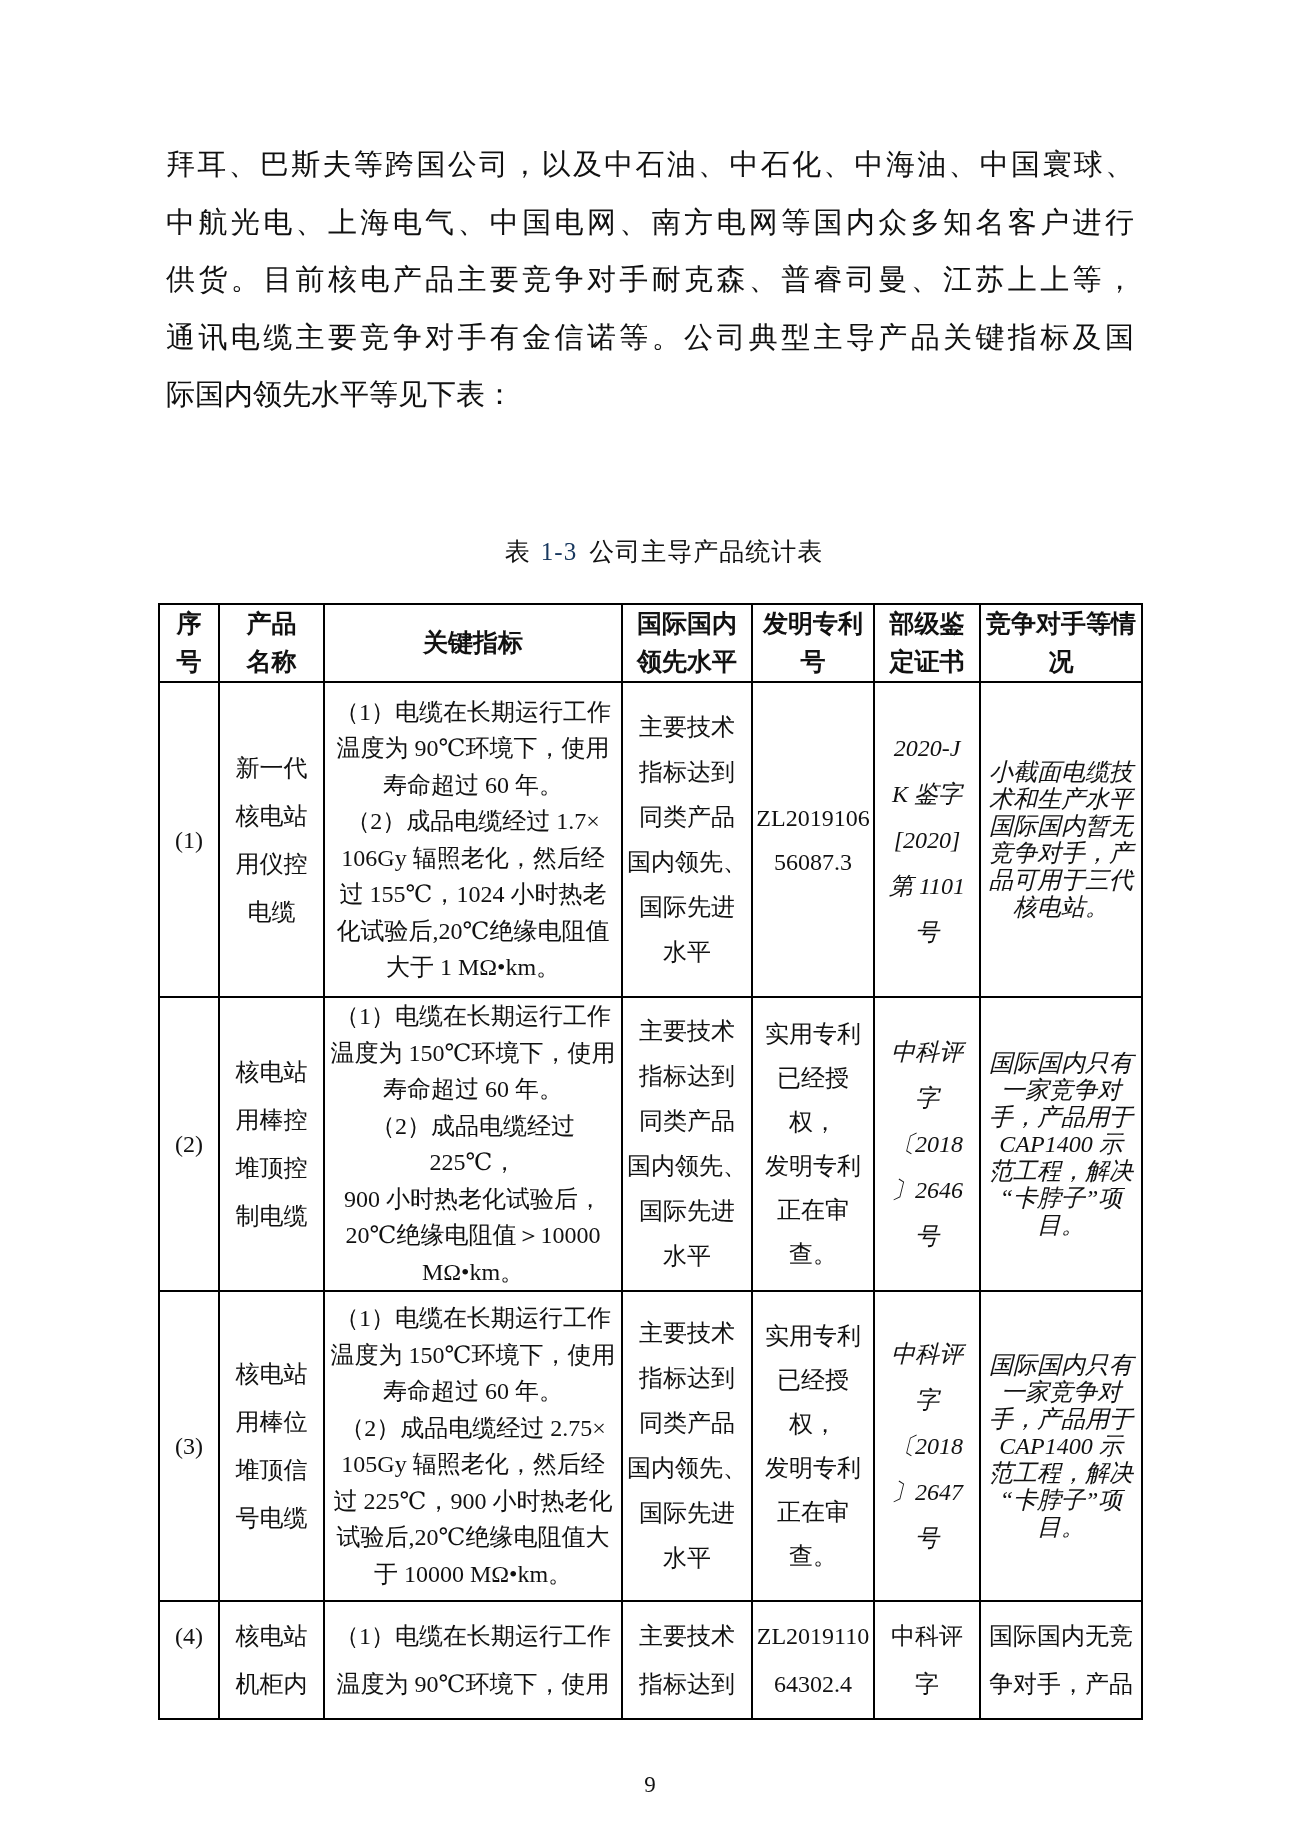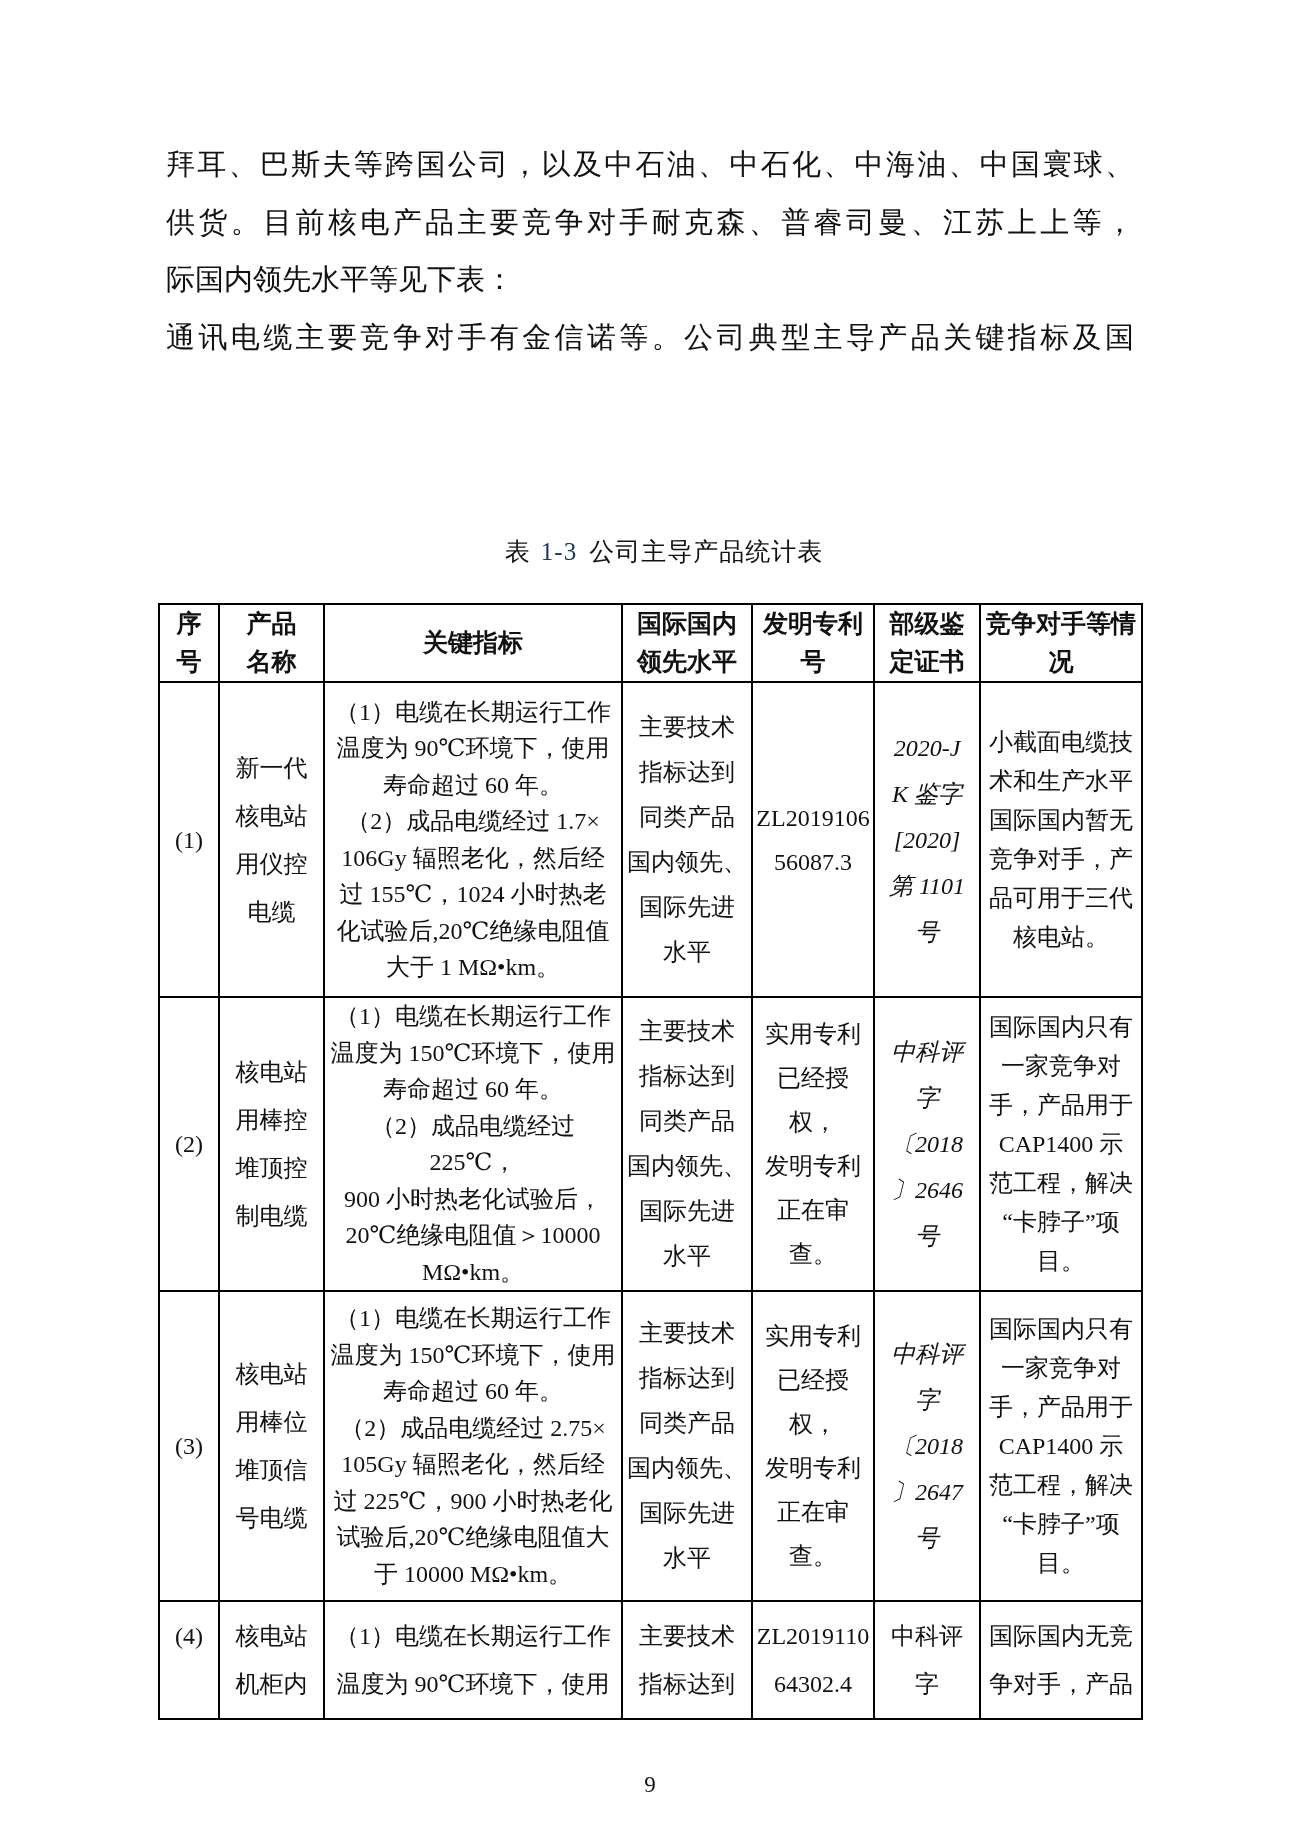--- a/index.html
+++ b/index.html
@@ -48,38 +48,39 @@
   tr.h-r1{height:315px;}
   tr.h-r2{height:276px;}
   tr.h-r3{height:310px;}
   tr.h-r4{height:118px;}
   td.c-no{line-height:44px;}
   td.c-name{line-height:48px;border-radius:8px;}
   td.c-ind{line-height:36.5px;}
   td.c-level{line-height:45px;}
   td.c-pat{line-height:44px;}
   td.c-cert{line-height:46px;font-style:italic;}
-  td.c-comp{line-height:39px;}
+  td.c-comp{line-height:27px;font-style:italic;}
   tr.clipped td{vertical-align:top;padding-top:10px;line-height:48px;}
   
   .page-num{
     position:absolute;left:0;top:1770px;width:100%;
     text-align:center;font-size:23px;line-height:30px;
   }
 </style>
 </head>
 <body>
 
 <div class="page">
 
   <div class="para">
     <div class="line">拜耳、巴斯夫等跨国公司，以及中石油、中石化、中海油、中国寰球、</div>
+    <div class="line">中航光电、上海电气、中国电网、南方电网等国内众多知名客户进行</div>
     <div class="line">供货。目前核电产品主要竞争对手耐克森、普睿司曼、江苏上上等，</div>
+    <div class="line">通讯电缆主要竞争对手有金信诺等。公司典型主导产品关键指标及国</div>
     <div class="line short">际国内领先水平等见下表：</div>
-    <div class="line">通讯电缆主要竞争对手有金信诺等。公司典型主导产品关键指标及国</div>
   </div>
 
   <div class="tbl-title">
     <span>表</span><span class="num" style="color:#17375E;">1-3</span><span>公司主导产品统计表</span>
   </div>
 
   <table class="products">
     <colgroup>
       <col style="width:60px">
         <col style="width:105px">

